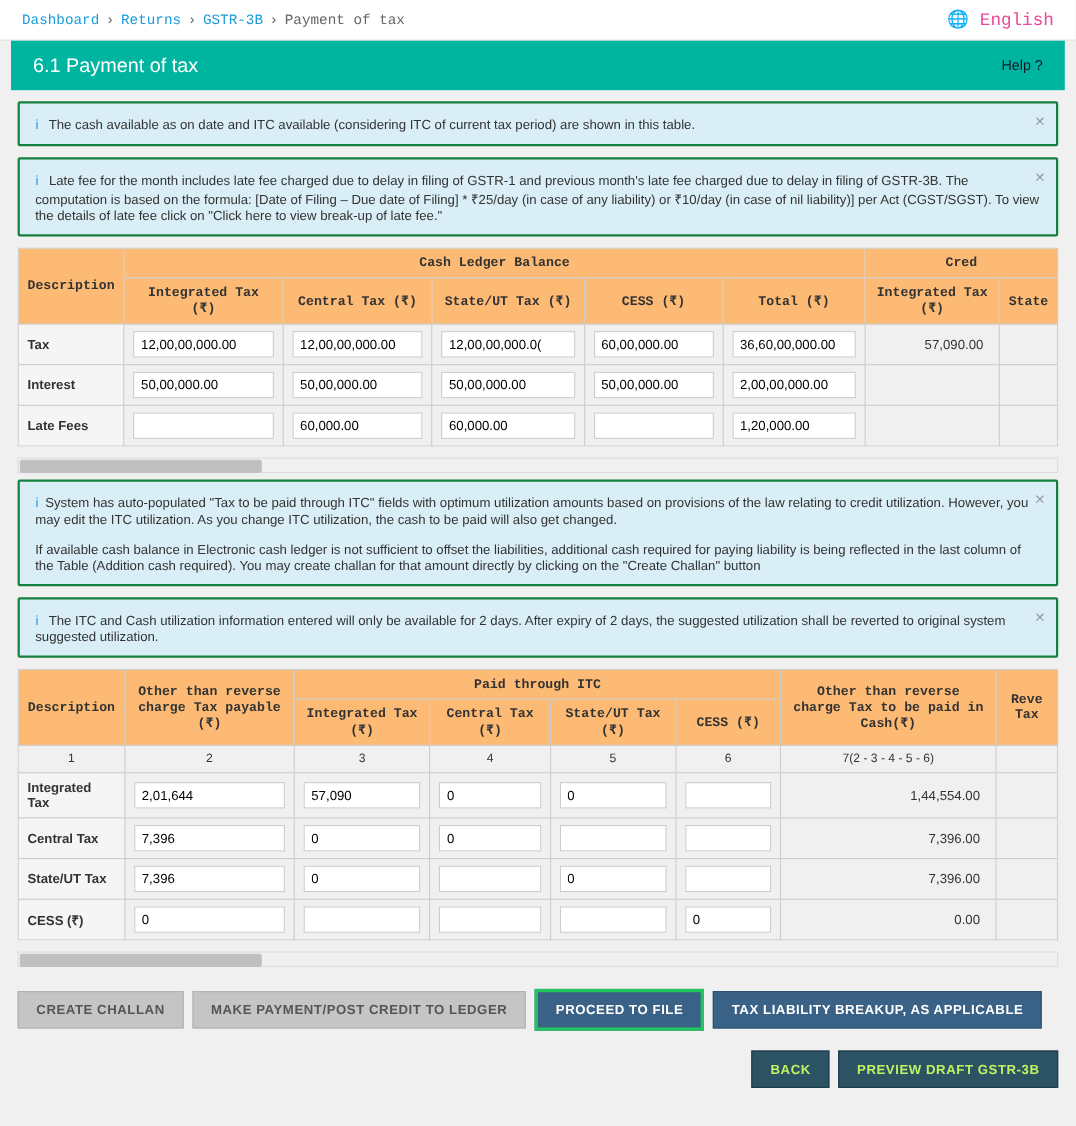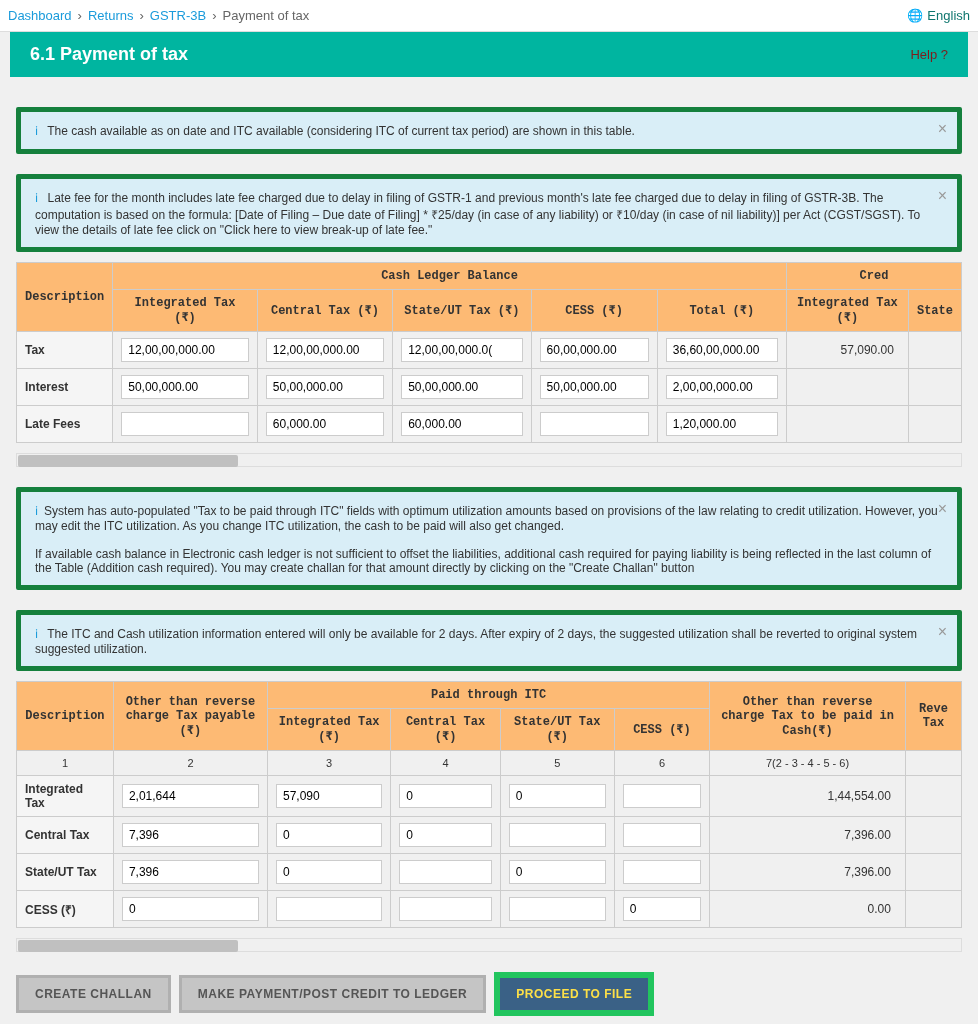--- a/index.html
+++ b/index.html
@@ -1,54 +1,54 @@
 <!DOCTYPE html>
 <html><head>
   <meta charset="utf-8">
   <style>
     * { box-sizing: border-box; margin: 0; padding: 0; }
     body { font-family: Arial, sans-serif; font-size: 13px; background: #f0f0f0; color: #333; }
     
     
-    .top-nav { background: #fff; padding: 8px 8px; display: flex; justify-content: space-between; align-items: center; border-bottom: 1px solid #ddd; }
+    .top-nav { background: #fff; padding: 8px 20px; display: flex; justify-content: space-between; align-items: center; border-bottom: 1px solid #ddd; font-family: Liberation Mono, monospace; }
     .breadcrumb { display: flex; align-items: center; gap: 6px; font-size: 13px; }
     .breadcrumb a { color: #1a9bdb; text-decoration: none; }
     .breadcrumb span { color: #666; }
-    .lang-btn { font-size: 13px; color: #0f766e; }
+    .lang-btn { font-size: 16px; color: #ec4899; }
     
     
     .page-header { background: #00b5a0; color: #fff; padding: 12px 20px; display: flex; justify-content: space-between; align-items: center; margin: 0 10px; }
-    .page-header h1 { font-size: 18px; font-weight: bold; }
-    .help-btn { color: #7f1d1d; font-size: 13px; cursor: pointer; }
+    .page-header h1 { font-size: 18px; font-weight: normal; }
+    .help-btn { color: #0f172a; font-size: 13px; cursor: pointer; }
     
     .main-content { padding: 10px 16px; }
     
     
-    .alert { background: #d9eef7; border: 5px solid #15803d; padding: 10px 14px; margin-bottom: 10px; font-size: 12px; color: #333; position: relative; border-radius: 2px; margin-top: 20px; }
+    .alert { background: #d9eef7; border: 2px solid #15803d; padding: 10px 14px; margin-bottom: 10px; font-size: 12px; color: #333; position: relative; border-radius: 2px; }
     .alert .close-btn { position: absolute; right: 10px; top: 8px; cursor: pointer; color: #999; font-size: 16px; }
     .alert .info-icon { color: #1a9bdb; margin-right: 6px; }
     
     
     .table-container { overflow-x: auto; margin-bottom: 10px; }
     table { border-collapse: collapse; width: 100%; font-size: 12px; }
     th, td { border: 1px solid #ccc; padding: 6px 8px; text-align: center; }
     th { background: #fdba74; font-weight: bold; font-family: Liberation Mono, monospace; }
     td.row-header { background: #f5f5f5; font-weight: bold; text-align: left; }
     td input[type="text"], td .input-like { background: #fff; border: 1px solid #ccc; padding: 4px 6px; width: 100%; font-size: 12px; display: block; }
     td .value-cell { text-align: right; padding: 4px 6px; }
     
     
     .second-table-section { margin-top: 10px; }
     
     
     .button-row { display: flex; gap: 8px; margin-top: 12px; flex-wrap: wrap; align-items: center; padding: 8px 0; }
-    .btn { padding: 9px 16px; font-size: 12px; font-weight: bold; cursor: pointer; border: 3px solid #3b82f6; text-transform: uppercase; letter-spacing: 0.5px; }
+    .btn { padding: 9px 16px; font-size: 12px; font-weight: bold; cursor: pointer; border: 1px solid #3b82f6; text-transform: uppercase; letter-spacing: 0.5px; }
     .btn-gray { background: #c5c5c5; color: #555; border-color: #b0b0b0; }
     .btn-blue { background: #3a6186; color: #fff; border-color: #2d4f6b; }
-    .btn-proceed { background: #3a6186; color: #fde047; border: 6px solid #22c55e; }
+    .btn-proceed { background: #3a6186; color: #ffffff; border: 3px solid #22c55e; }
     .btn-teal { background: #2c5364; color: #bef264; border-color: #1a3a48; }
     
     .button-row2 { display: flex; gap: 8px; margin-top: 6px; justify-content: flex-end; padding: 4px 0; }
     
     
     .hscroll { height: 14px; background: #f0f0f0; border: 1px solid #ddd; margin: 6px 0; }
     .hscroll-inner { height: 12px; background: #c0c0c0; width: 220px; margin: 1px; border-radius: 2px; }
   </style>
 </head>
 <body>

